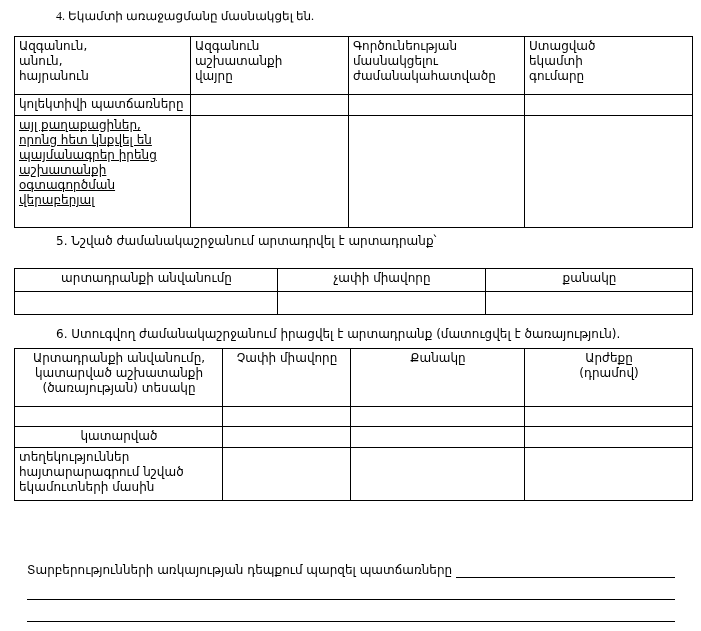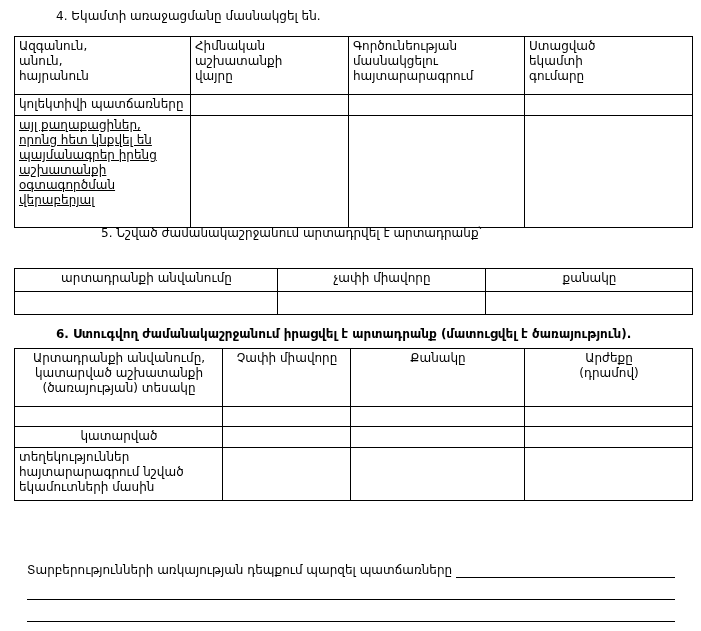--- a/index.html
+++ b/index.html
@@ -23,23 +23,23 @@
   }
 
   
   .section-heading {
     position: absolute;
     font-size: 12px;
     line-height: 15px;
     white-space: nowrap;
     color: #000;
   }
-  #heading-4 { left: 56px; top: 9px; }
-  #heading-5 { left: 56px; top: 226px; margin-left: 45px; }
-  #heading-6 { left: 56px; top: 327px; font-weight: bold; }
+  #heading-4 { left: 56px; top: 9px; font-family: Liberation Serif, serif; }
+  #heading-5 { left: 56px; top: 234px; }
+  #heading-6 { left: 56px; top: 327px; }
 
   
   .form-table {
     position: absolute;
     border-collapse: collapse;
     table-layout: fixed;
     background: #fff;
   }
   .form-table td, .form-table th {
     border: 1px solid #000;
@@ -133,28 +133,28 @@
         <col class="c4">
     </colgroup>
     <tbody>
       <tr class="r-head">
         <td>
             <span class="cell-text">Ազգանուն,
 անուն,
 հայրանուն</span>
           </td>
         <td>
-            <span class="cell-text">Հիմնական
+            <span class="cell-text">Ազգանուն
 աշխատանքի
 վայրը</span>
           </td>
         <td>
             <span class="cell-text">Գործունեության
 մասնակցելու
-հայտարարագրում</span>
+ժամանակահատվածը</span>
           </td>
         <td>
             <span class="cell-text">Ստացված
 եկամտի
 գումարը</span>
           </td>
       </tr>
       <tr class="r-one">
         <td>
             <span class="cell-text">կոլեկտիվի պատճառները</span>

